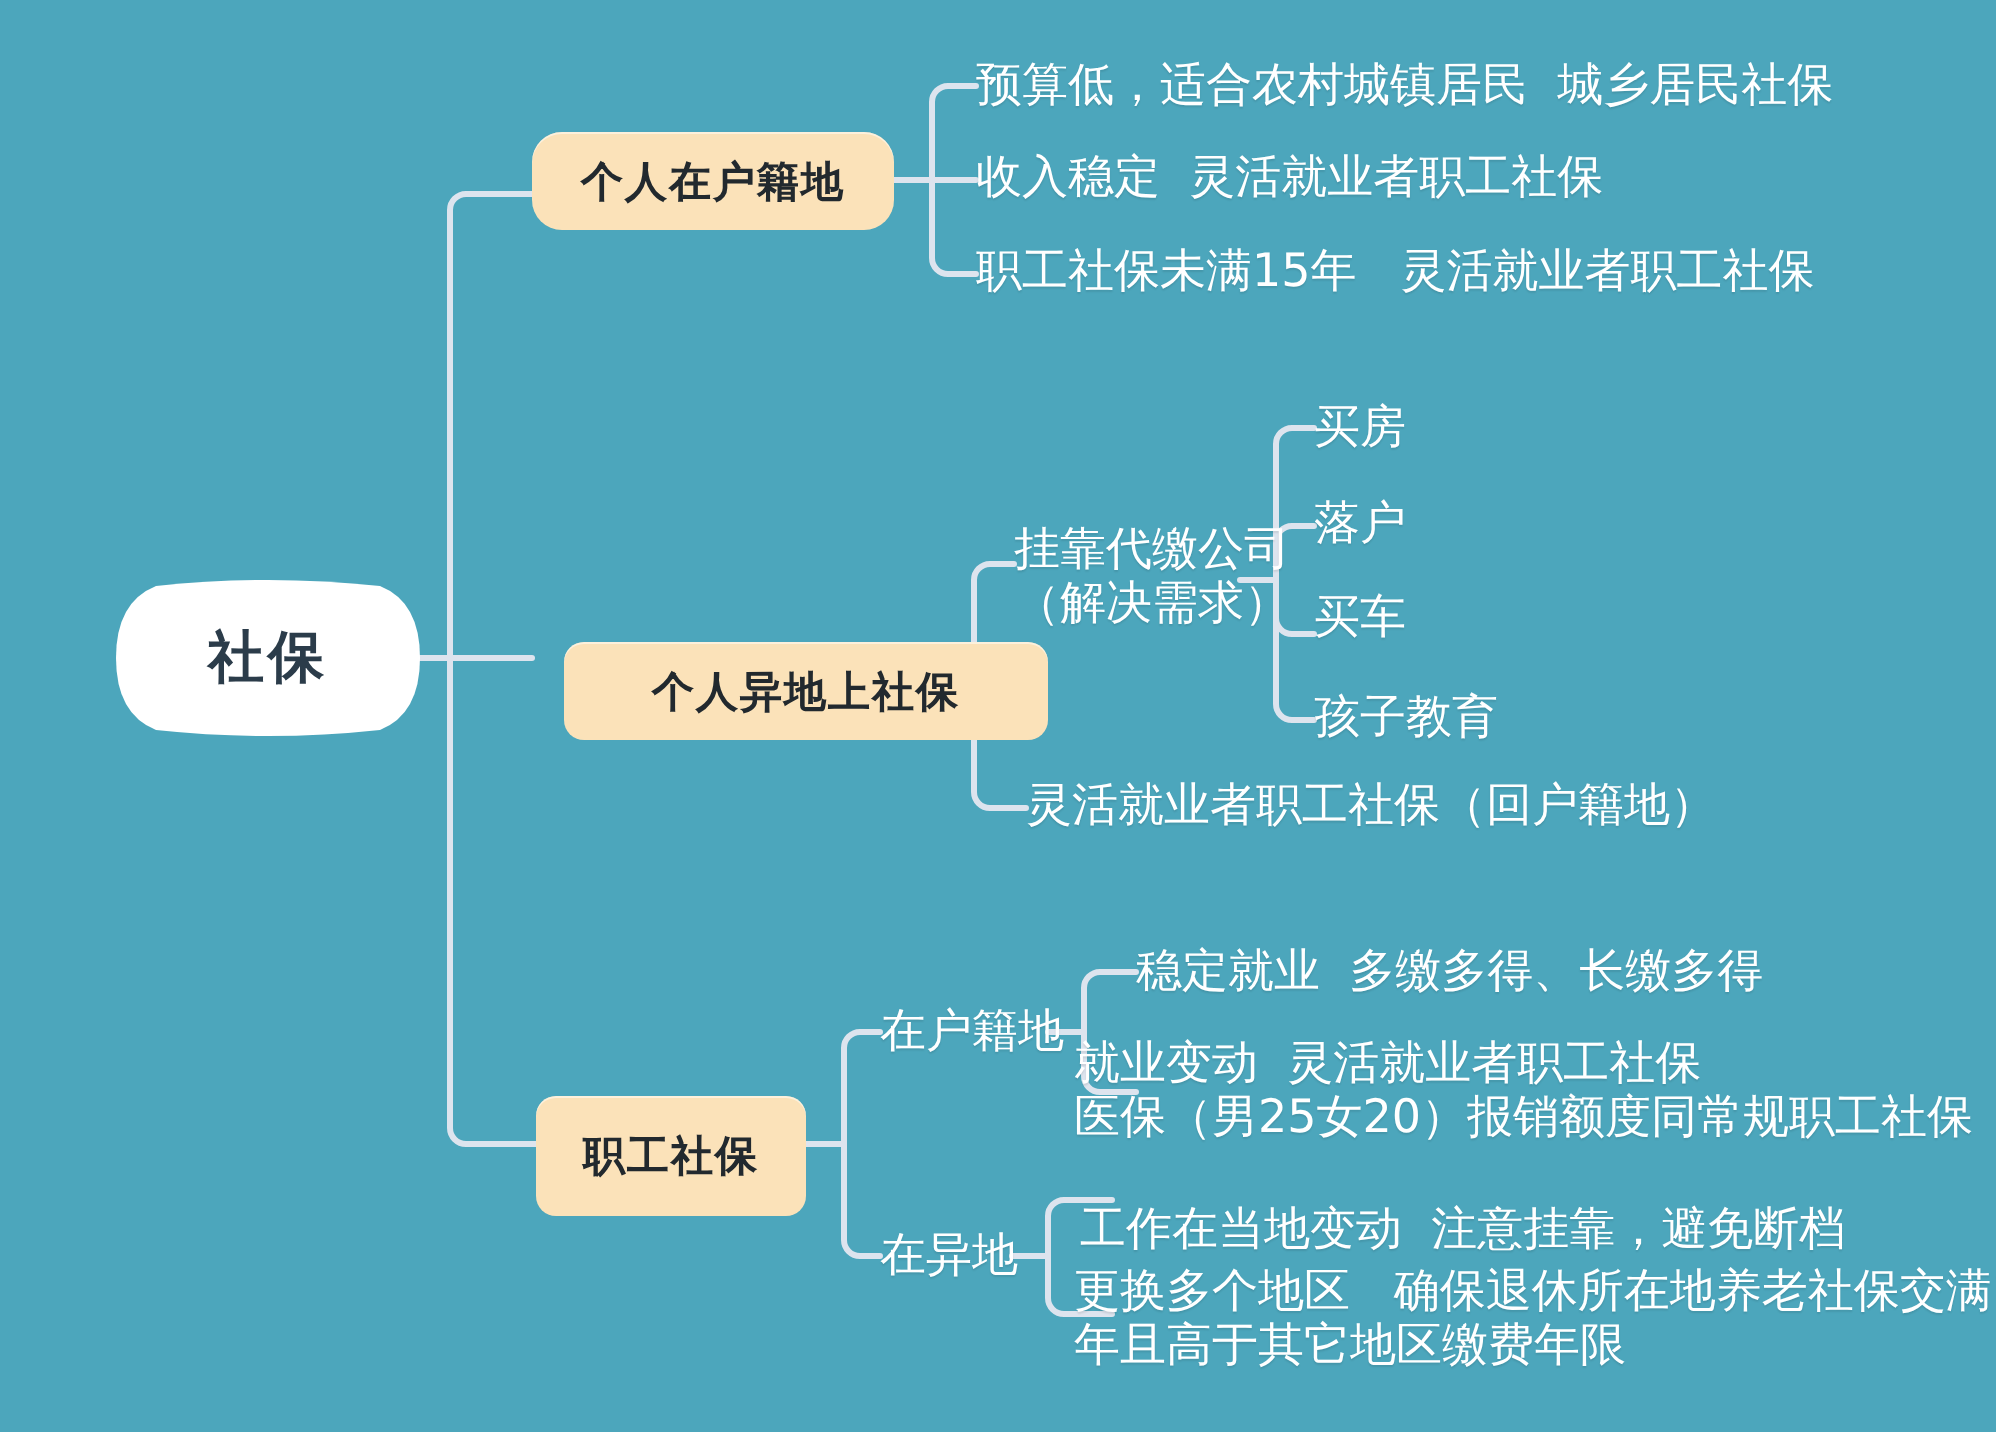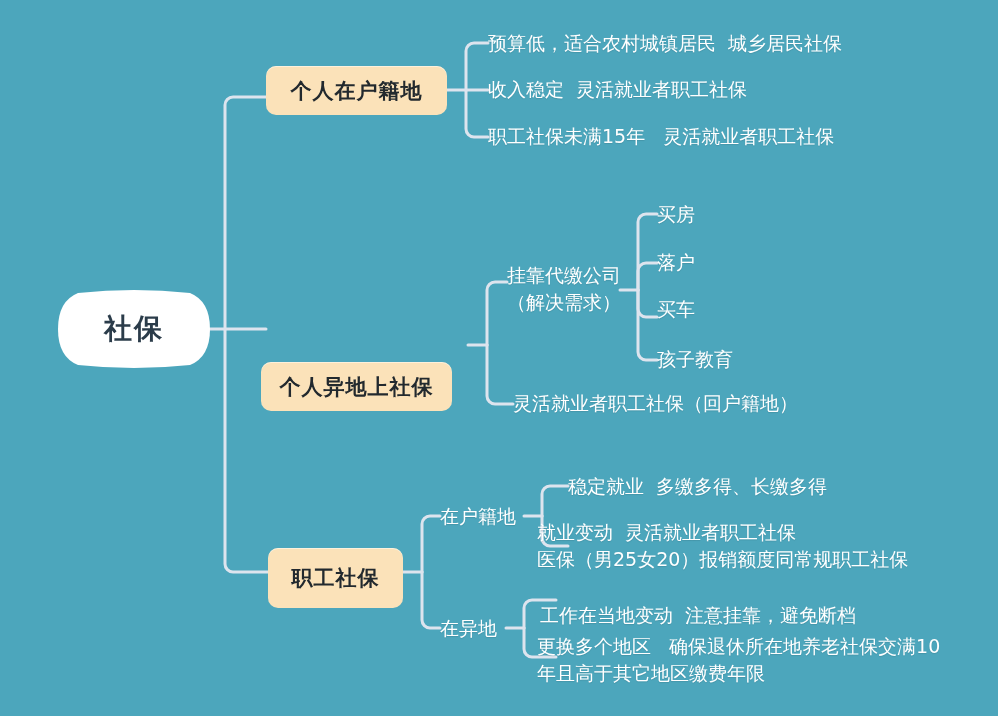--- a/index.html
+++ b/index.html
@@ -66,21 +66,21 @@
     letter-spacing: 1px;
     display: flex;
     align-items: center;
     justify-content: center;
     z-index: 3;
     box-shadow: inset 0 1px 0 rgba(255,255,255,0.5);
   }
   
   .text-node {
     color: #ffffff;
-    font-size: 19px;
+    font-size: 23px;
     line-height: 27px;
     white-space: pre;
     z-index: 2;
     text-shadow: 0 1px 1px rgba(0,0,0,0.10);
   }
   .text-node.centered {
     text-align: left;
   }
 </style>
 </head>
@@ -123,25 +123,25 @@
     <path d="M524 628 V649 a8 8 0 0 0 8 8 H556"></path>
   </svg>
 
   <div class="node root-node">
     <svg class="root-shape" viewBox="0 0 152 84" width="152" height="84">
       <path d="M20 6 Q76 0 132 6 Q152 14 152 42 Q152 70 132 78 Q76 84 20 78 Q0 70 0 42 Q0 14 20 6 Z" fill="#ffffff"></path>
     </svg>
     <div class="root-label">社保</div>
   </div>
 
-  <div class="node branch-box" style="left:266px; top:66px; width:181px; height:49px;">
+  <div class="node branch-box" style="left:266px; top:66px; width:181px; height:49px;border-radius:15px;">
     <span>个人在户籍地</span>
   </div>
 
-  <div class="node branch-box" style="left:261px; top:321px; width:191px; height:49px;margin-top:41px;">
+  <div class="node branch-box" style="left:282px; top:321px; width:242px; height:49px;">
     <span>个人异地上社保</span>
   </div>
 
   <div class="node branch-box" style="left:268px; top:548px; width:135px; height:60px;">
     <span>职工社保</span>
   </div>
 
   <div class="node text-node" style="left:488px; top:30px;">预算低，适合农村城镇居民  城乡居民社保</div>
 
   <div class="node text-node" style="left:488px; top:76px;">收入稳定  灵活就业者职工社保</div>

